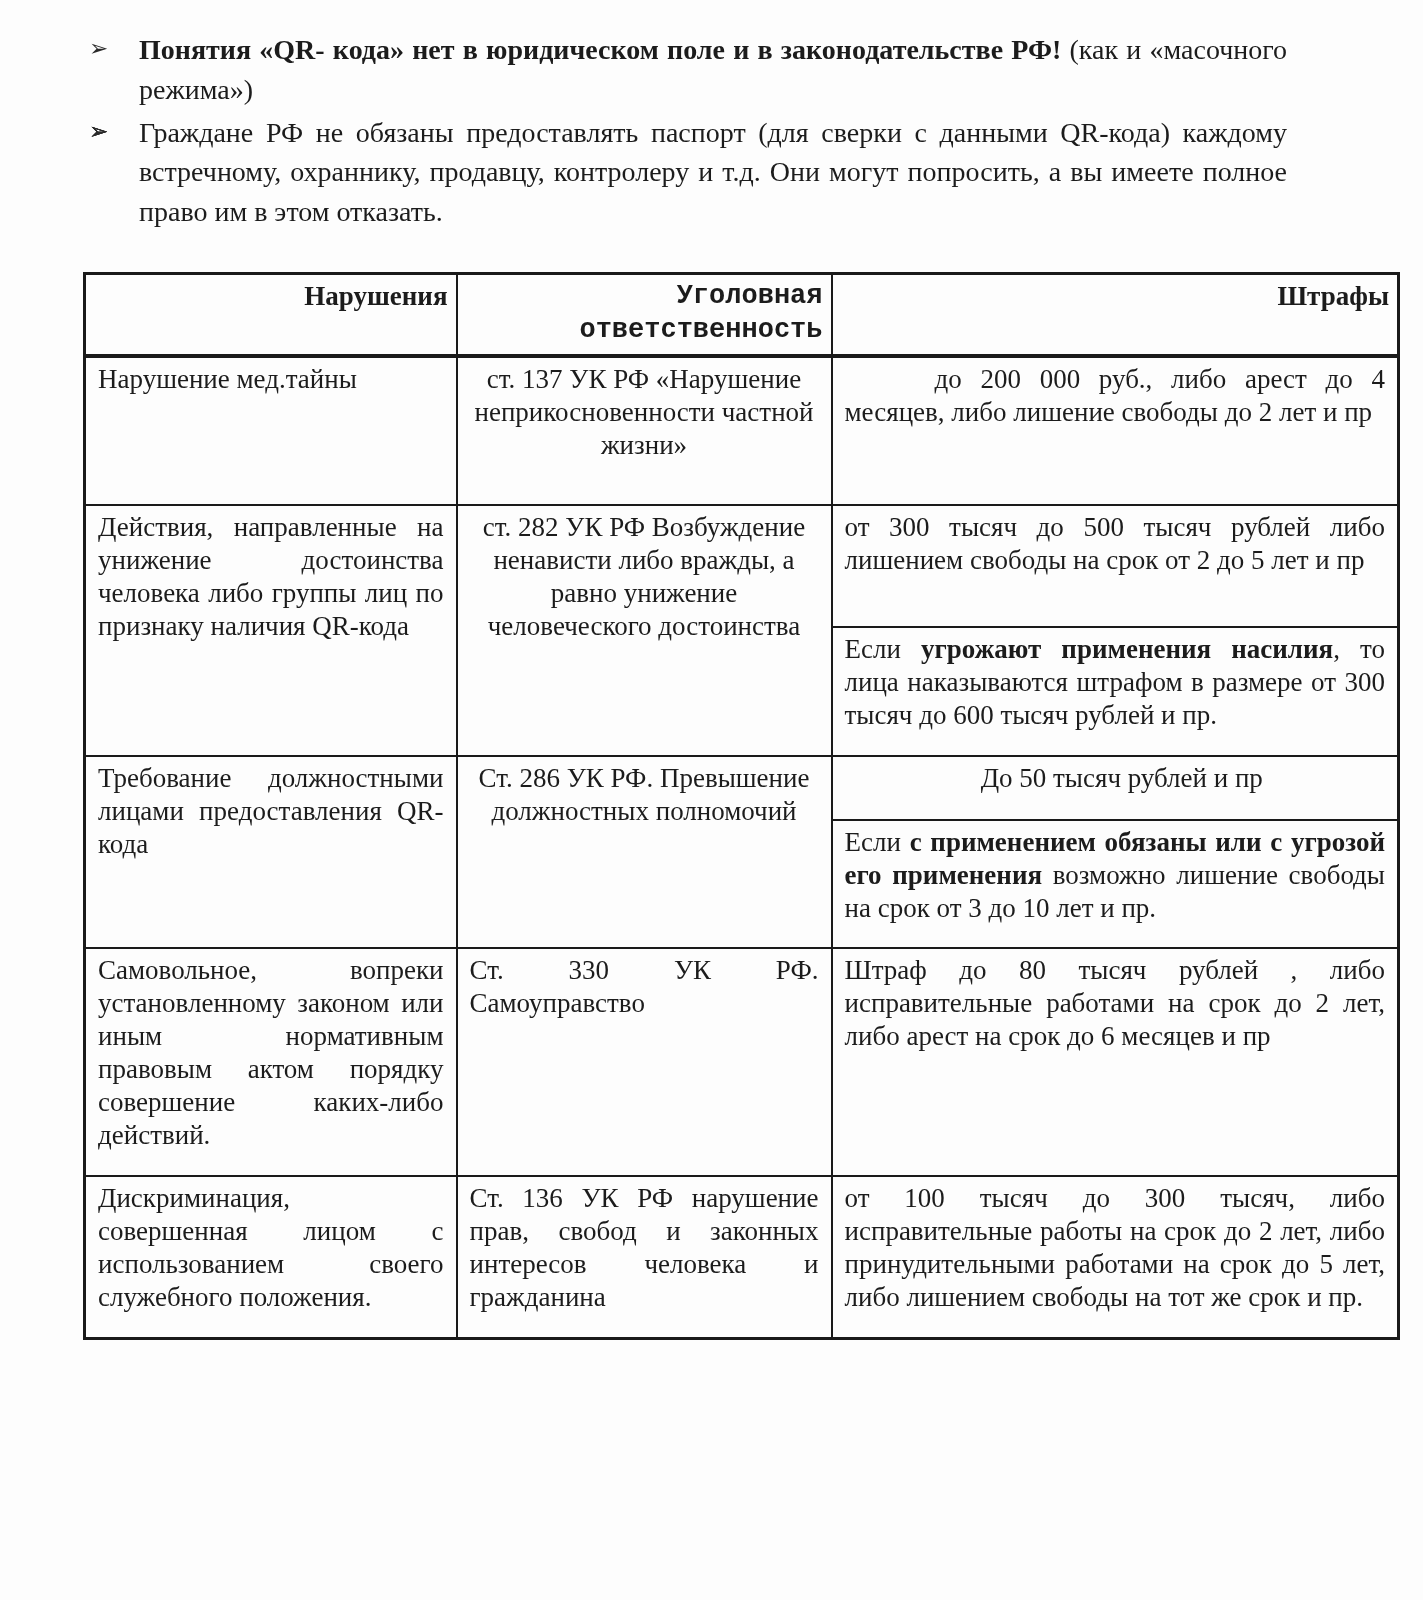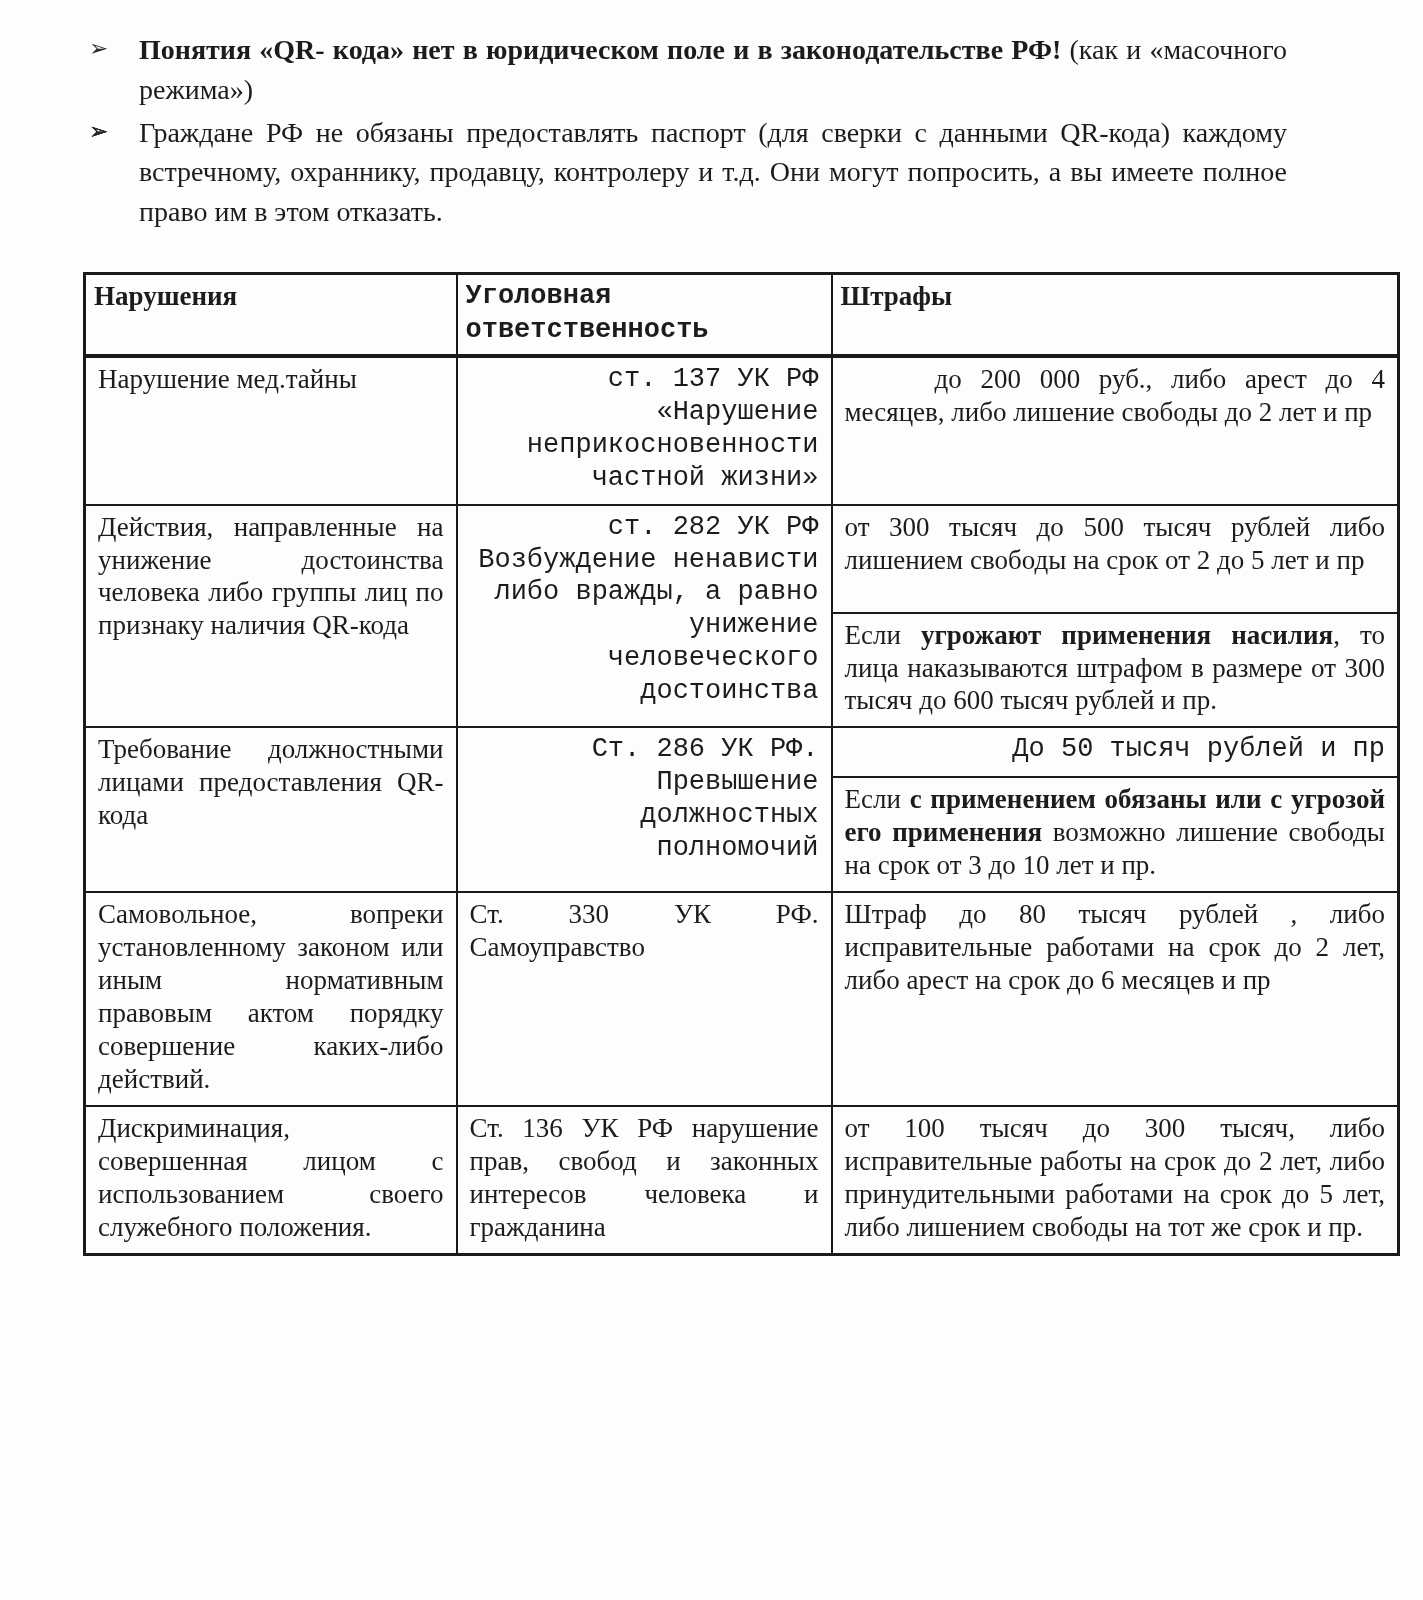--- a/index.html
+++ b/index.html
@@ -50,33 +50,33 @@
     width: 1314px;
     border-collapse: collapse;
     table-layout: fixed;
     font-size: 27px;
     line-height: 1.22;
     border: 3px solid #1a1a1a;
   }
   .ptable th, .ptable td {
     border: 2px solid #1a1a1a;
     vertical-align: top;
-    padding: 5px 12px 9px 12px;
+    padding: 5px 12px 23px 12px;
     overflow: hidden;
   }
   .ptable thead th {
     border-bottom: 4px solid #1a1a1a;
     font-weight: bold;
-    text-align: left;
+    text-align: right;
     padding: 4px 8px 6px 8px;
     line-height: 1.28;
   }
   .hdr-line { display: block; font-family: Liberation Mono, monospace; }
   .cell { text-align: justify; }
-  .cell-left { text-align: right; font-family: Liberation Mono, monospace; }
+  .cell-left { text-align: center; }
   .fine-first-indent { text-indent: 90px; }
   .fine-small-indent { text-indent: 14px; }
   .row1 td { height: 118px; }
   .fine-sub-top { height: 92px; }
   .fine-sub-top-thin { height: 34px; }
 </style>
 </head>
 <body>
 
 <div class="page">

